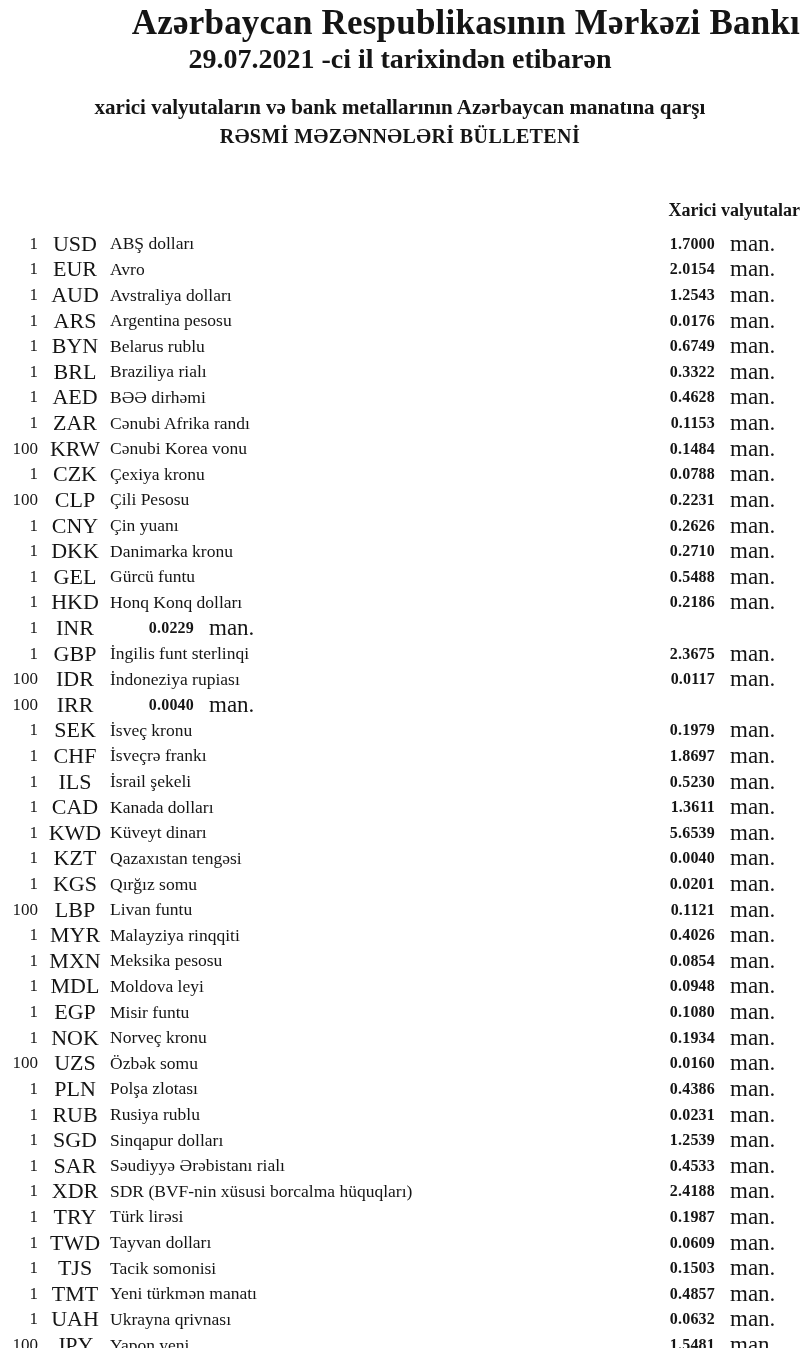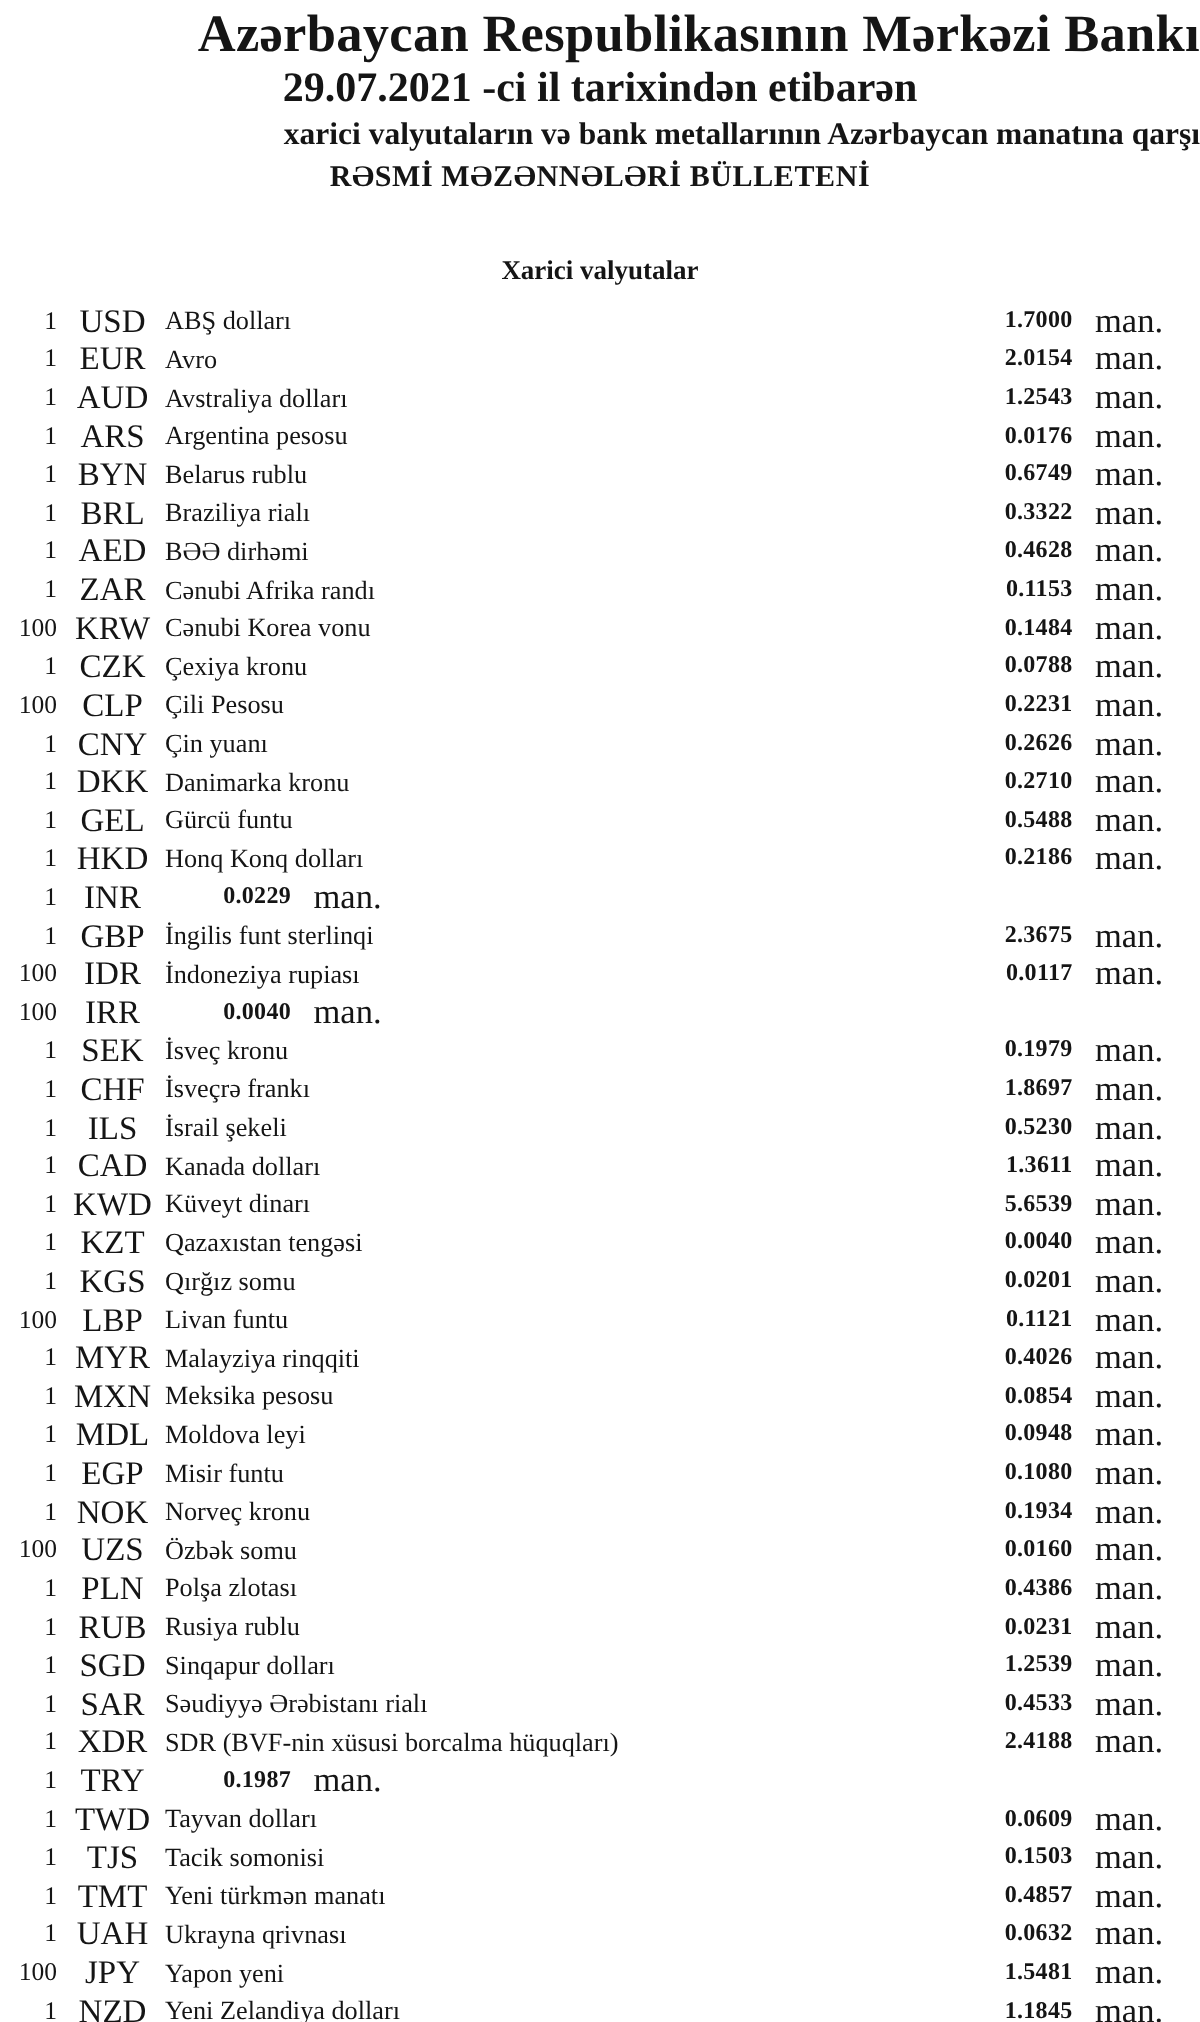--- a/index.html
+++ b/index.html
@@ -26,36 +26,35 @@
     letter-spacing: 0.2px;
     text-align: right;
   }
   .date-line {
     margin-top: 9px;
     font-size: 28px;
     line-height: 24px;
     font-weight: bold;
   }
   .subject-line {
-    margin-top: 6px;
+    margin-top: 24px;
     font-size: 21px;
     line-height: 24px;
     font-weight: bold;
-    text-align: right;
   }
   .bulletin-line {
     margin-top: 5px;
     font-size: 20px;
     line-height: 24px;
     font-weight: bold;
     letter-spacing: 0.4px;
   }
   .section-title {
-    margin-top: 40px;
-    text-align: center;
+    margin-top: 52px;
+    text-align: right;
     font-size: 18px;
     line-height: 20px;
     font-weight: bold;
   }
   .rates-table {
     margin-top: 11px;
   }
   .row {
     height: 25.62px;
     display: flex;
@@ -408,20 +407,21 @@
     <span class="cell-qty">1</span>
     <span class="cell-code">XDR</span>
     <span class="cell-name">SDR (BVF-nin xüsusi borcalma hüquqları)</span>
     <span class="cell-rate">2.4188</span>
     <span class="cell-unit">man.</span>
   </div>
 
   <div class="row">
     <span class="cell-qty">1</span>
     <span class="cell-code">TRY</span>
+    <span class="cell-name">Türk lirəsi</span>
     <span class="cell-rate">0.1987</span>
     <span class="cell-unit">man.</span>
   </div>
 
   <div class="row">
     <span class="cell-qty">1</span>
     <span class="cell-code">TWD</span>
     <span class="cell-name">Tayvan dolları</span>
     <span class="cell-rate">0.0609</span>
     <span class="cell-unit">man.</span>

